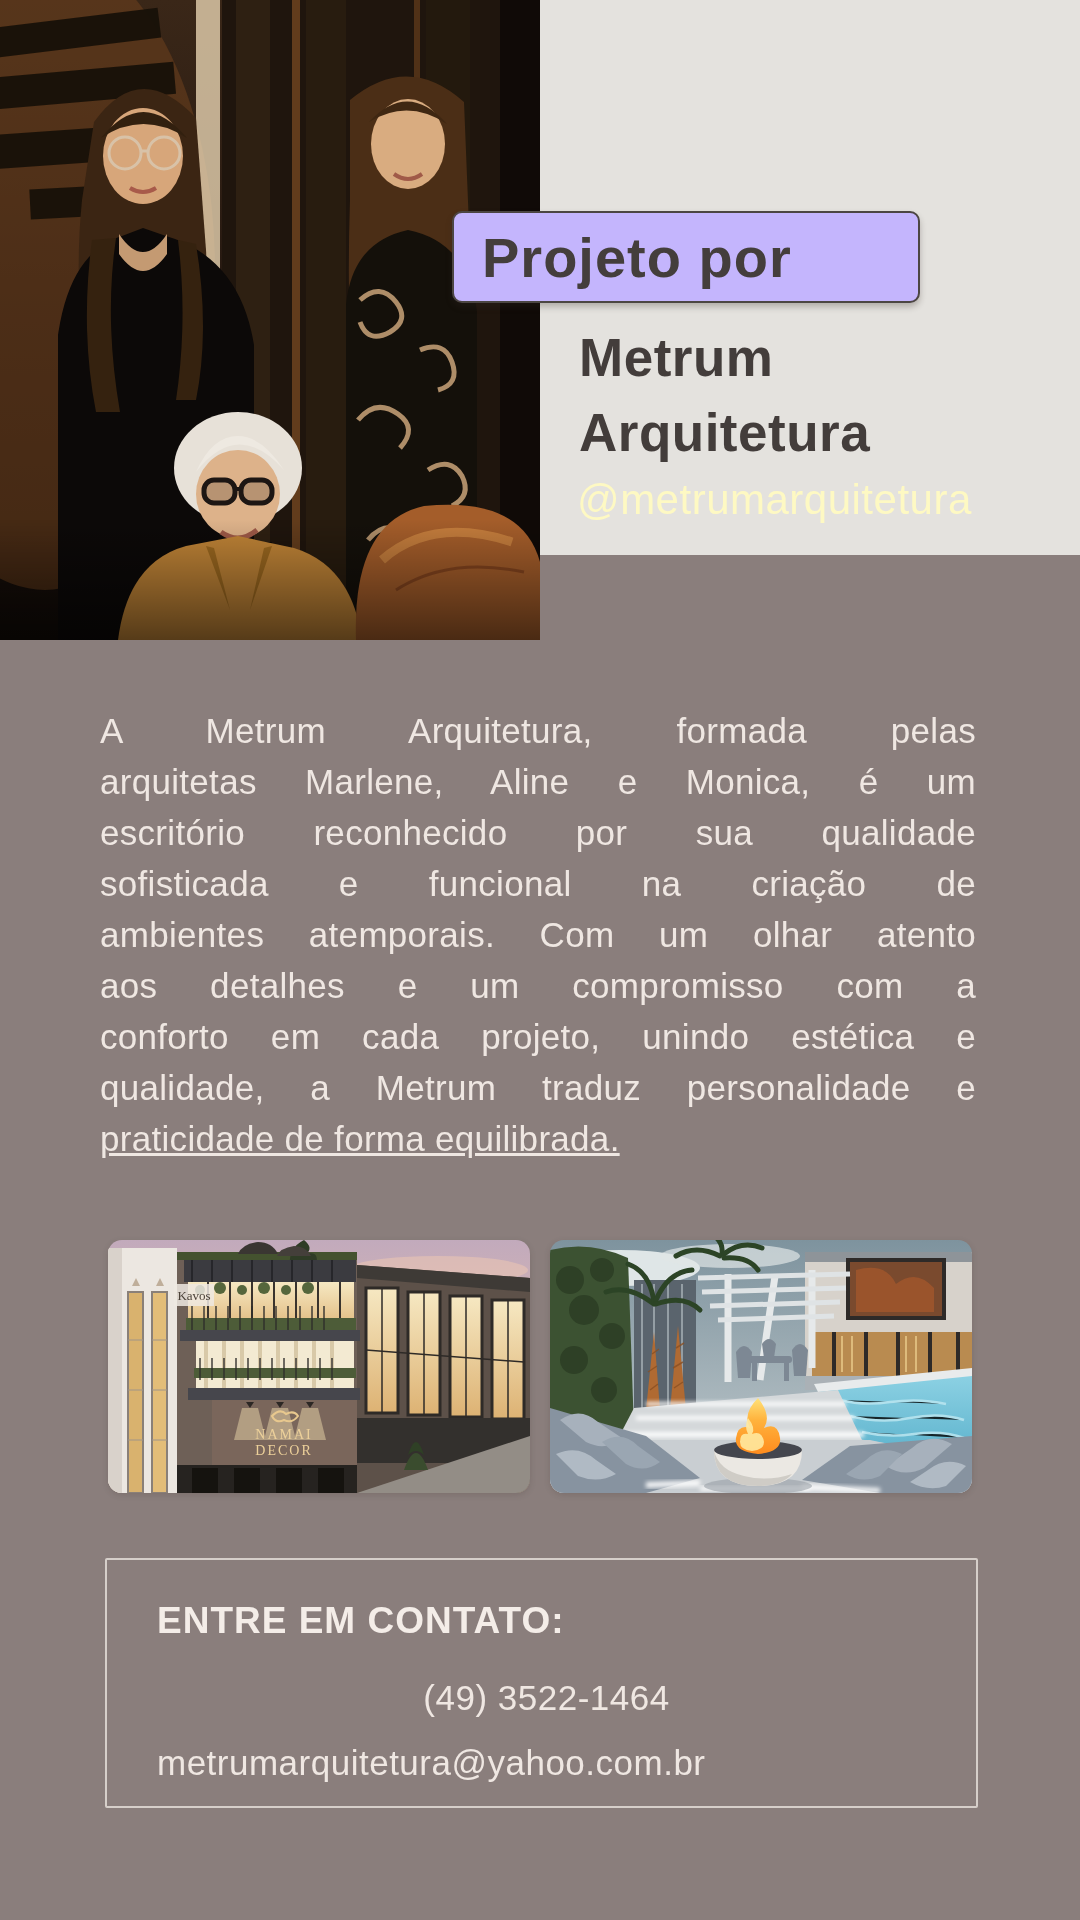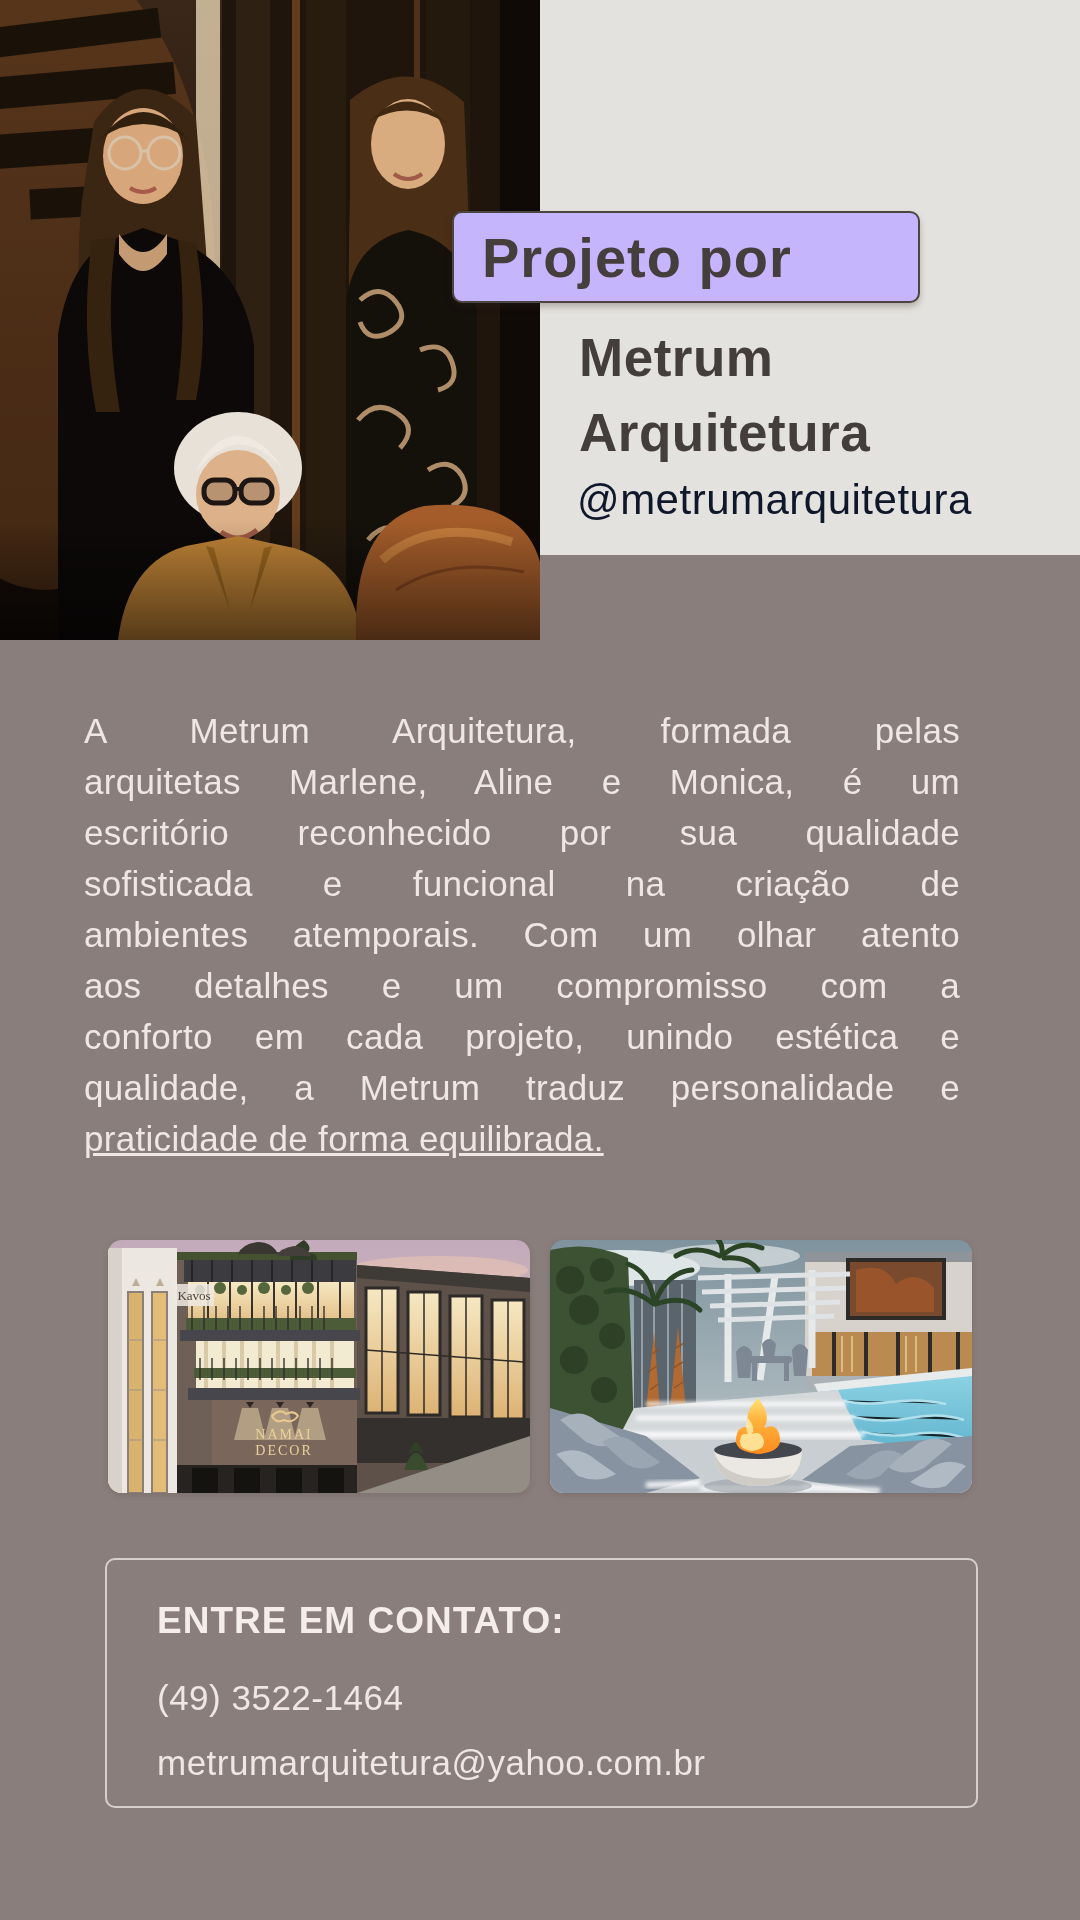--- a/index.html
+++ b/index.html
@@ -11,39 +11,39 @@
   .photo{position:absolute;left:0;top:0;width:540px;height:640px;}
   .photo svg{display:block;width:100%;height:100%;}
 
   .badge{position:absolute;left:452px;top:211px;width:468px;height:92px;box-sizing:border-box;
          background:#c4b5fd;border:2px solid #4c4643;border-radius:10px;
          box-shadow:0 4px 6px rgba(50,40,35,.28);display:flex;align-items:center;padding-left:28px;}
   .badge-label{font-size:56px;font-weight:bold;color:#443e3c;letter-spacing:1px;}
 
   .studio-title{position:absolute;left:579px;top:320px;font-size:53px;line-height:75px;
                 font-weight:bold;color:#433d3b;letter-spacing:.5px;}
-  .handle{position:absolute;left:577px;top:476px;font-size:42px;color:#0f172a;letter-spacing:.5px;}
+  .handle{position:absolute;left:577px;top:476px;font-size:42px;color:#fef9c3;letter-spacing:.5px;}
 
   
-  .about{position:absolute;left:84px;top:705px;width:876px;}
+  .about{position:absolute;left:100px;top:705px;width:876px;}
   .about .ln{font-size:35px;line-height:51px;font-weight:300;color:#efe7e2;letter-spacing:.3px;
              text-align:justify;text-align-last:justify;white-space:normal;}
   .about .ln.last{text-align-last:left;text-decoration:underline;}
 
   
   .img{position:absolute;top:1240px;width:422px;height:253px;border-radius:14px;overflow:hidden;
        box-shadow:0 2px 6px rgba(60,50,45,.18);}
   .img.left{left:108px;} .img.right{left:550px;}
   .img svg{display:block;width:100%;height:100%;}
 
   
   .contact{position:absolute;left:105px;top:1558px;width:873px;height:250px;box-sizing:border-box;
-           border:2px solid rgba(244,238,233,.72);border-radius:10px;padding:40px 40px 0 50px;}
+           border:2px solid rgba(244,238,233,.72);border-radius:2px;padding:40px 40px 0 50px;}
   .contact-heading{font-size:37px;font-weight:bold;color:#f4ede8;letter-spacing:1px;}
-  .contact-phone{margin-top:36px;font-size:35px;font-weight:300;color:#efe7e2;letter-spacing:.5px;}
+  .contact-phone{margin-top:36px;font-size:35px;font-weight:300;color:#efe7e2;letter-spacing:.5px;text-align:center;}
   .contact-email{margin-top:25px;font-size:35px;font-weight:300;color:#efe7e2;letter-spacing:.5px;}
 </style>
 </head>
 <body>
 
 <div class="page">
 
   <div class="panel"></div>
 
   <div class="photo">

